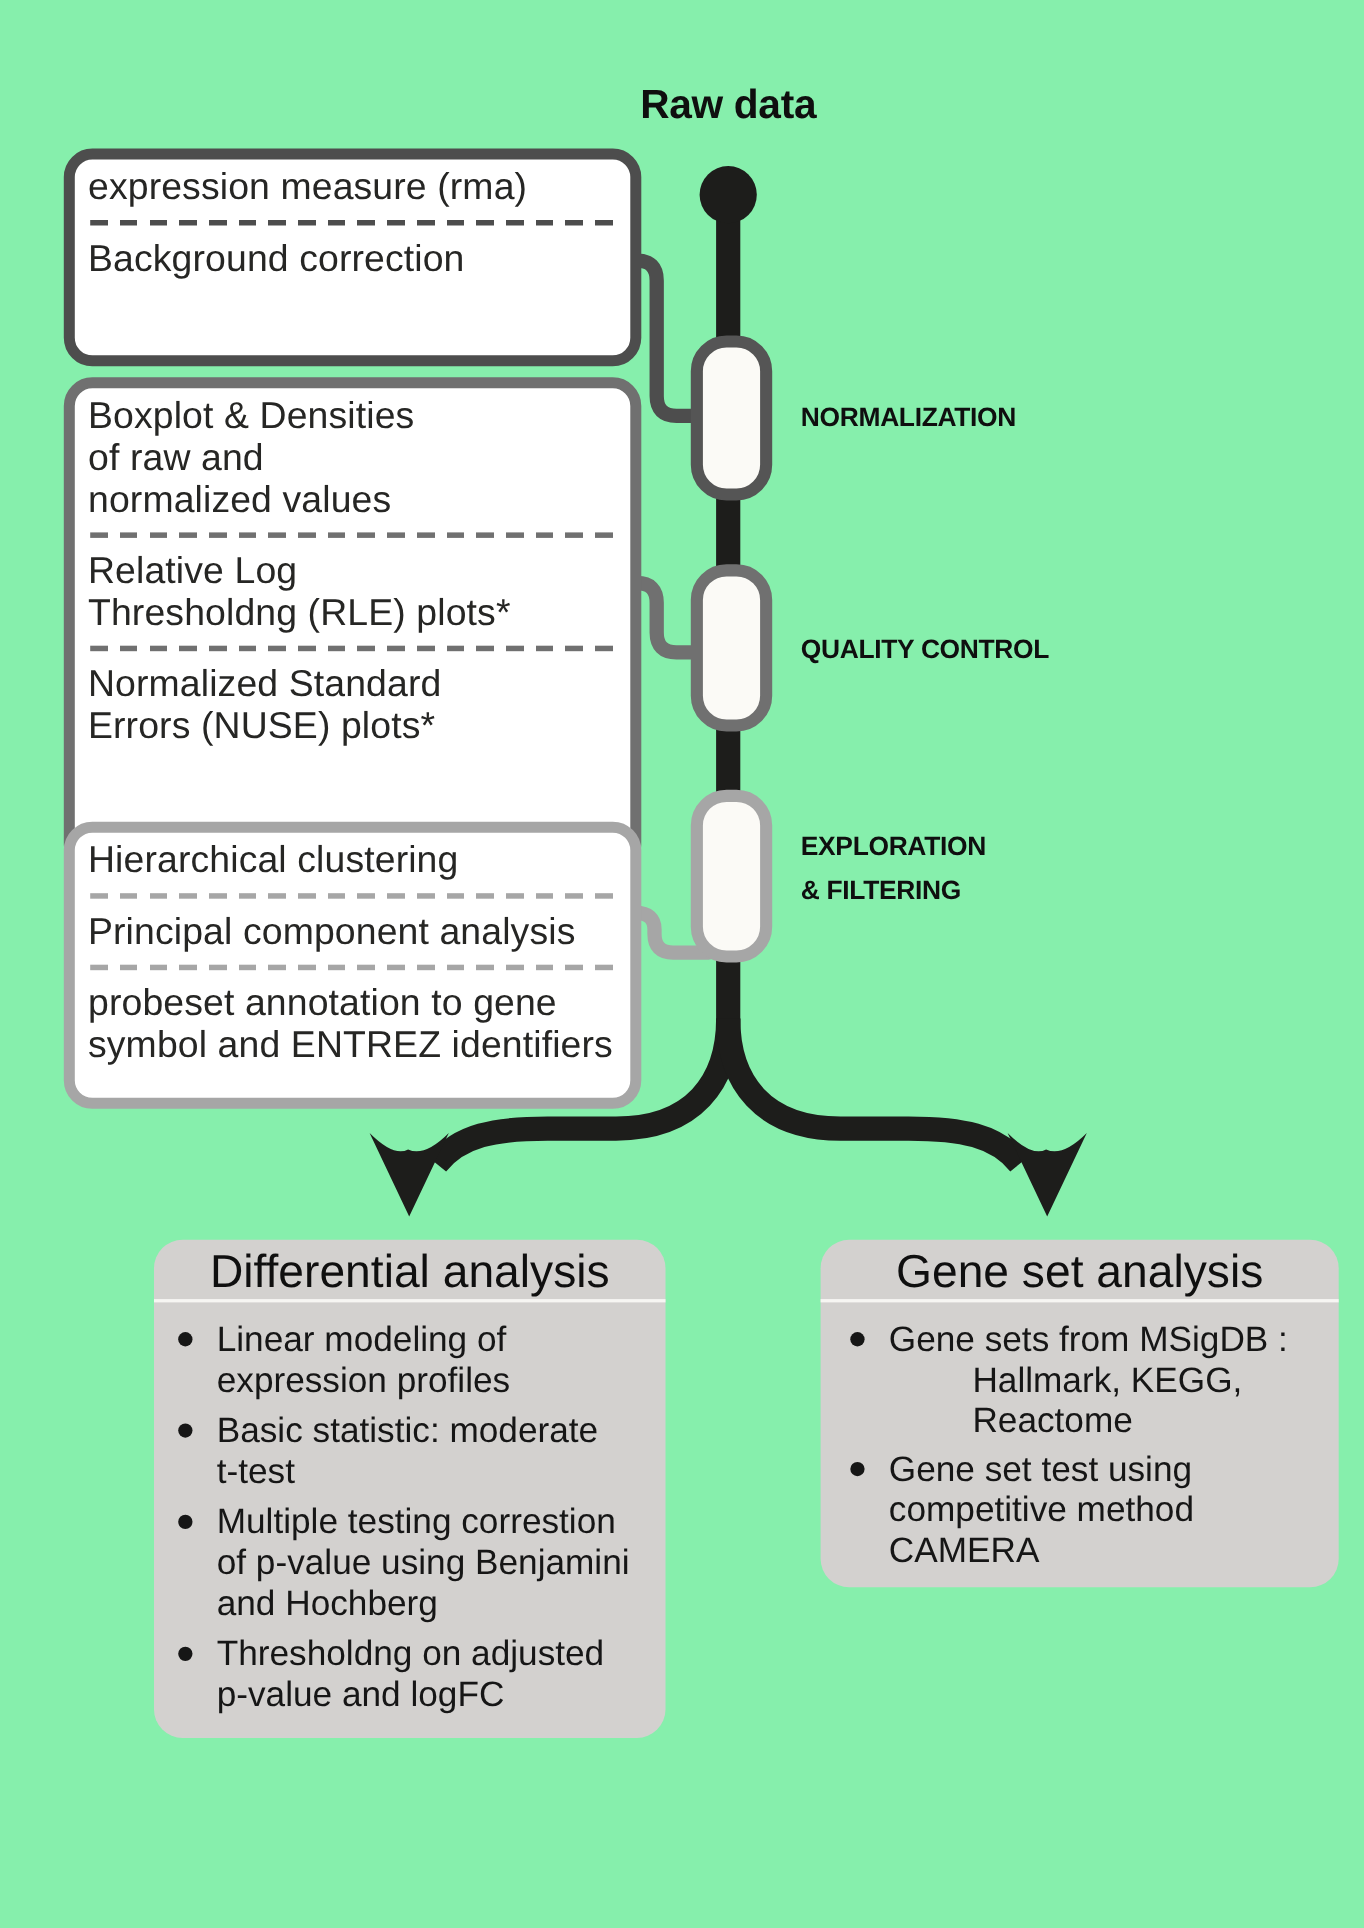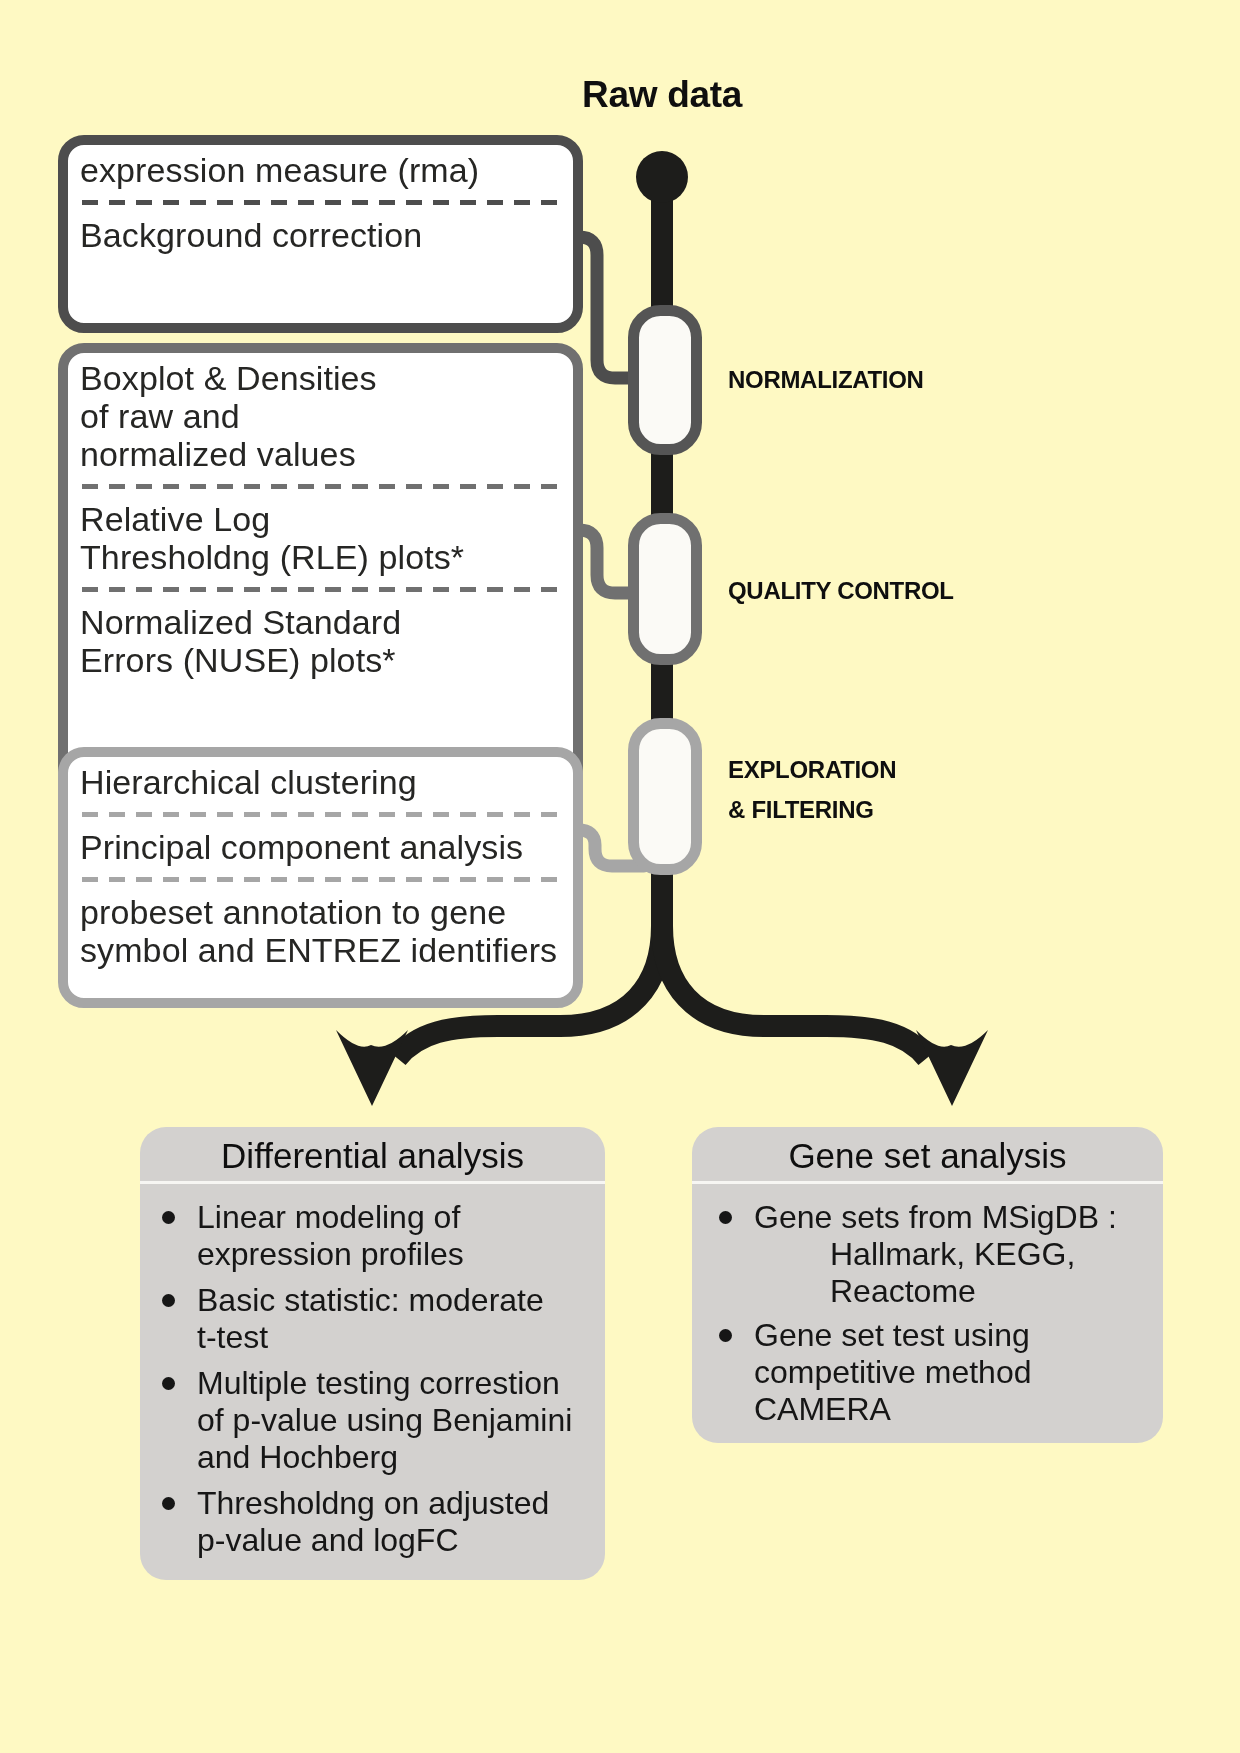--- a/index.html
+++ b/index.html
@@ -1,18 +1,18 @@
 <!DOCTYPE html>
 <html style="--box1-border: #4d4d4d; --box2-border: #707070; --box3-border: #a6a6a6; --norm-node-border: #555555; --line-black: #1d1d1b; --node-fill: #fbfaf6; --panel-bg: #d3d1cf; --panel-separator: #f7f6f3; --text-dark: #262624; --title-black: #0f0f0f;"><head>
 <meta charset="utf-8">
 <style>
   html,body { margin:0; padding:0; background:#ffffff; }
   .canvas {
     position:relative; width:1240px; height:1753px; margin:0 auto;
-    background:#fef9c3; overflow:hidden;
+    background:#86efac; overflow:hidden;
     font-family:"Liberation Sans","DejaVu Sans",sans-serif;
     color:var(--text-dark,#262624);
   }
   svg.layer { position:absolute; left:0; top:0; z-index:0; }
 
   
   .trunk      { stroke:var(--line-black); stroke-width:22; fill:none; }
   .dot        { fill:var(--line-black); }
   .branch     { stroke:var(--line-black); stroke-width:22; fill:none; }
   .arrowhead  { fill:var(--line-black); }
@@ -44,22 +44,22 @@
 
   .stage-label { left:728px; font-size:24px; font-weight:bold; line-height:40px;
     color:var(--title-black); letter-spacing:-0.3px; white-space:nowrap; }
   .stage-label.s1 { top:360px; }
   .stage-label.s2 { top:571px; }
   .stage-label.s3 { top:750px; }
   .stage-label .line { display:block; }
 
   .panel { background:var(--panel-bg); border-radius:26px; box-sizing:border-box; }
   .panel.diff { left:140px; top:1127px; width:465px; height:453px; }
-  .panel.gsa  { left:692px; top:1127px; width:471px; height:316px; }
-  .panel-title { text-align:center; font-size:35px; line-height:38px; padding:10px 0 6px;
+  .panel.gsa  { left:746px; top:1127px; width:471px; height:316px; }
+  .panel-title { text-align:center; font-size:42px; line-height:38px; padding:10px 0 6px;
     color:var(--title-black); border-bottom:3px solid var(--panel-separator); }
   .panel ul { list-style:none; margin:15px 0 0 0; padding:0 29px 0 57px;
     font-size:32px; line-height:37px; color:#161616; }
   .panel.gsa ul { padding-left:62px; }
   .panel li { position:relative; margin-bottom:9px; }
   .panel.gsa li { margin-bottom:7px; }
   .panel li::before { content:""; position:absolute; left:-35px; top:12px;
     width:13px; height:13px; border-radius:50%; background:#161616; }
   .panel .line { display:block; }
   .panel .line.indent { margin-left:76px; }

